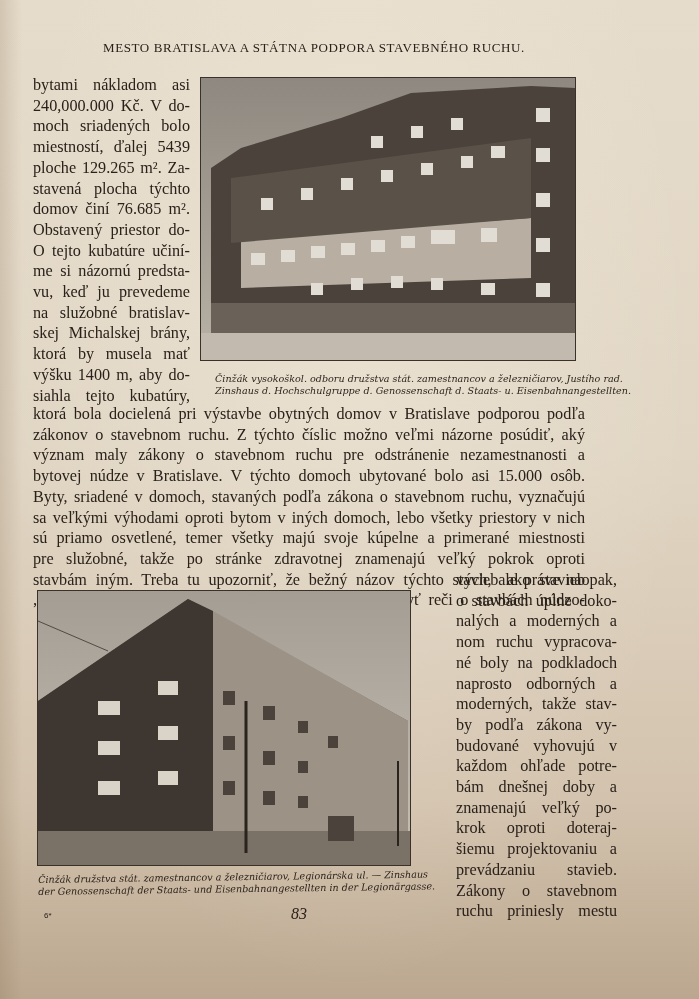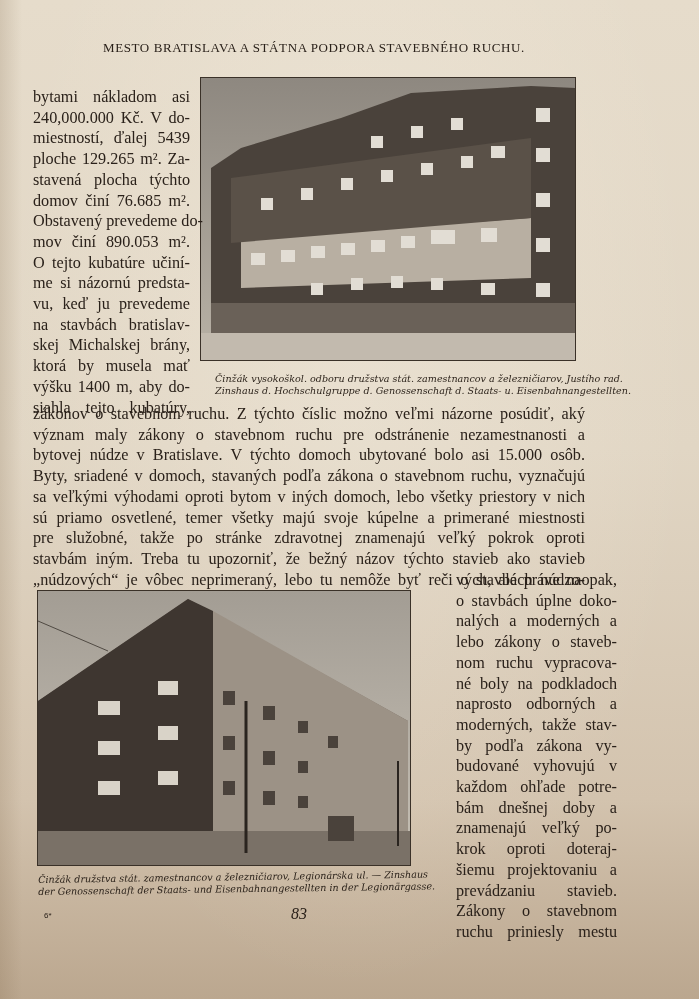--- a/index.html
+++ b/index.html
@@ -14,21 +14,21 @@
     background:
       linear-gradient(90deg, rgba(120,95,65,0.18) 0px, rgba(120,95,65,0) 22px),
       radial-gradient(ellipse at 50% 35%, rgba(255,250,240,0.25), rgba(0,0,0,0) 70%);
     pointer-events: none;
   }
   .running-head {
     position: absolute; left: 103px; top: 40px; width: 420px;
     font-size: 13px; letter-spacing: 0.6px; text-align: center; white-space: nowrap;
   }
   .text { font-size: 16.2px; line-height: 20.7px; text-align: justify; }
-  .col-left { position: absolute; left: 33px; top: 87px; width: 157px; font-family: Liberation Serif, serif; }
+  .col-left { position: absolute; left: 33px; top: 75px; width: 157px; font-family: Liberation Serif, serif; }
   .col-left .line, .col-right .line, .full .line { display: block; text-align: justify; text-align-last: justify; white-space: nowrap; }
   .col-left .line { width: 157px; }
   .full { position: absolute; left: 33px; top: 404px; width: 552px; }
   .full .line { width: 552px; }
   .col-right { position: absolute; left: 424px; top: 570px; width: 161px; }
   .col-right .line { width: 161px; padding-left: 32px; }
 
   .photo {
     position: absolute; border: 1.5px solid #3a3128; box-sizing: border-box; overflow: hidden;
   }
@@ -98,37 +98,38 @@
   </svg>
 </div>
 <div class="caption cap-top">
   <div>Činžák vysokoškol. odboru družstva stát. zamestnancov a železničiarov, Justího rad.</div>
   <div>Zinshaus d. Hochschulgruppe d. Genossenschaft d. Staats- u. Eisenbahnangestellten.</div>
 </div>
 
 <div class="col-left text">
   <span class="line">bytami nákladom asi</span>
   <span class="line">240,000.000 Kč. V do-</span>
+  <span class="line">moch sriadených bolo</span>
   <span class="line">miestností, ďalej 5439</span>
   <span class="line">ploche 129.265 m². Za-</span>
   <span class="line">stavená plocha týchto</span>
   <span class="line">domov činí 76.685 m².</span>
-  <span class="line">Obstavený prevedeme do-</span>
-  <span class="line">mov činí 890.053 m².</span>
+  <span class="line">Obstavený priestor do-</span>
   <span class="line">O tejto kubatúre učiní-</span>
   <span class="line">me si názornú predsta-</span>
   <span class="line">vu, keď ju prevedeme</span>
-  <span class="line">na stavbách bratislav-</span>
+  <span class="line">na služobné bratislav-</span>
   <span class="line">skej Michalskej brány,</span>
   <span class="line">ktorá by musela mať</span>
   <span class="line">výšku 1400 m, aby do-</span>
   <span class="line">siahla tejto kubatúry,</span>
 </div>
 
 <div class="full text">
+  <span class="line">ktorá bola docielená pri výstavbe obytných domov v Bratislave podporou podľa</span>
   <span class="line">zákonov o stavebnom ruchu. Z týchto číslic možno veľmi názorne posúdiť, aký</span>
   <span class="line">význam maly zákony o stavebnom ruchu pre odstránenie nezamestnanosti a</span>
   <span class="line">bytovej núdze v Bratislave. V týchto domoch ubytované bolo asi 15.000 osôb.</span>
   <span class="line">Byty, sriadené v domoch, stavaných podľa zákona o stavebnom ruchu, vyznačujú</span>
   <span class="line">sa veľkými výhodami oproti bytom v iných domoch, lebo všetky priestory v nich</span>
   <span class="line">sú priamo osvetlené, temer všetky majú svoje kúpelne a primerané miestnosti</span>
   <span class="line">pre služobné, takže po stránke zdravotnej znamenajú veľký pokrok oproti</span>
   <span class="line">stavbám iným. Treba tu upozorniť, že bežný názov týchto stavieb ako stavieb</span>
   <span class="line">„núdzových“ je vôbec neprimeraný, lebo tu nemôže byť reči o stavbách núdzo-</span>
 </div>
@@ -170,21 +171,20 @@
         <rect x="260" y="205" width="10" height="12"></rect>
       <rect x="290" y="225" width="26" height="25"></rect>
     </g>
   </svg>
 </div>
 
 <div class="col-right text">
   <span class="line">vých, ale práve naopak,</span>
   <span class="line">o stavbách úplne doko-</span>
   <span class="line">nalých a moderných a</span>
-  <span class="line">lebo zákony o staveb-</span>
   <span class="line">nom ruchu vypracova-</span>
   <span class="line">né boly na podkladoch</span>
   <span class="line">naprosto odborných a</span>
   <span class="line">moderných, takže stav-</span>
   <span class="line">by podľa zákona vy-</span>
   <span class="line">budované vyhovujú v</span>
   <span class="line">každom ohľade potre-</span>
   <span class="line">bám dnešnej doby a</span>
   <span class="line">znamenajú veľký po-</span>
   <span class="line">krok oproti doteraj-</span>

